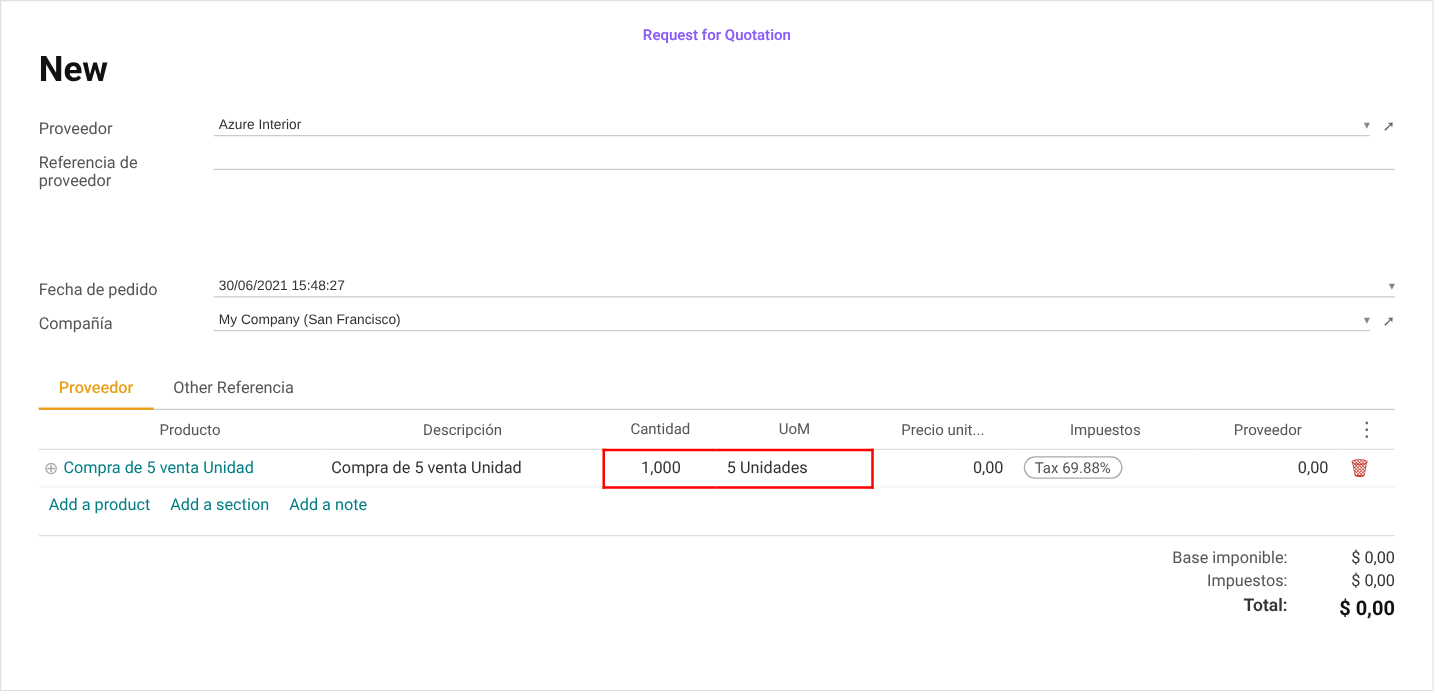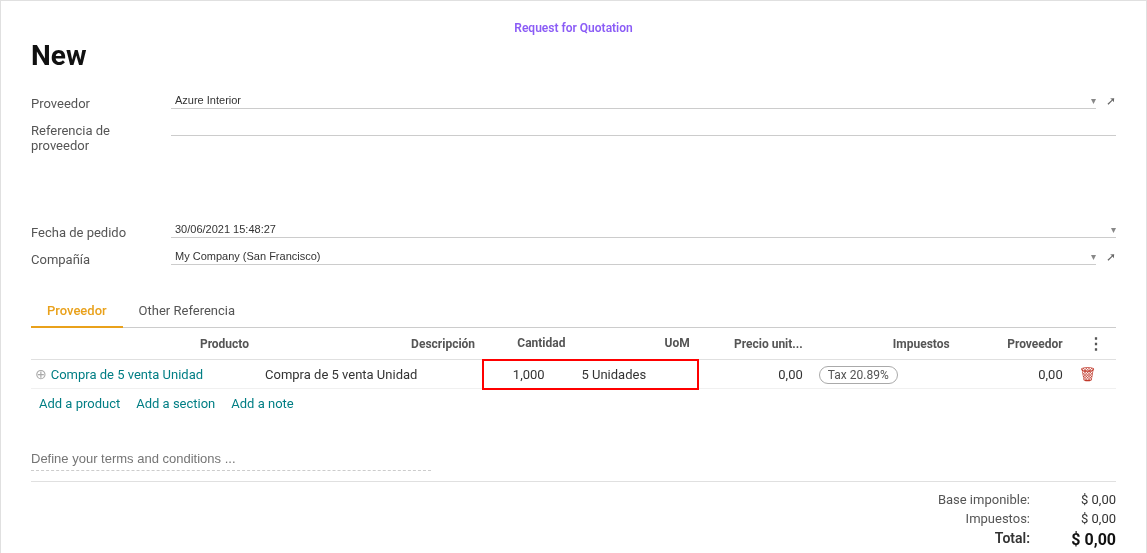--- a/index.html
+++ b/index.html
@@ -101,24 +101,24 @@
       border-bottom: 2px solid #e9a11b;
       font-weight: 500;
     }
     
     .products-table {
       width: 100%;
       border-collapse: collapse;
       margin-top: 0;
     }
     .products-table th {
-      text-align: right;
+      text-align: center;
       padding: 6px 8px;
       font-size: 12px;
-      font-weight: 700;
+      font-weight: 400;
       color: #555;
       border-bottom: 1px solid #e0e0e0;
       white-space: nowrap;
     }
     .products-table td {
       padding: 6px 8px;
       font-size: 13px;
       border-bottom: 1px solid #f0f0f0;
       vertical-align: middle;
     }
@@ -337,39 +337,36 @@
           <div class="td-drag-product">
             <span class="drag-handle">⊕</span>
             <a class="product-link">Compra de 5 venta Unidad</a>
           </div>
         </td>
         <td class="col-descripcion">Compra de 5 venta Unidad</td>
         <td class="col-cantidad td-cantidad cantidad-highlighted" style="border-top:2px solid red;border-left:2px solid red;border-bottom:2px solid red;">1,000</td>
         <td class="col-uom uom-highlighted" style="border-top:2px solid red;border-right:2px solid red;border-bottom:2px solid red;">5 Unidades</td>
         <td class="col-precio td-precio">0,00</td>
         <td class="col-impuestos">
-          <span class="tax-badge">Tax 20.89%</span>
+          <span class="tax-badge">Tax 69.88%</span>
         </td>
         <td class="col-subtotal td-subtotal">0,00</td>
         <td class="col-actions">
           <span class="delete-btn">🗑</span>
         </td>
       </tr>
     </tbody>
   </table>
 
   <div class="add-row-links">
     <a class="add-link">Add a product</a>
     <a class="add-link">Add a section</a>
     <a class="add-link">Add a note</a>
   </div>
 
-  <div class="terms-section">
-    <input type="text" class="terms-input" placeholder="Define your terms and conditions ..." style="">
-  </div>
 
   <div class="totals-section">
     <div class="total-row">
       <span class="total-label">Base imponible:</span>
       <span class="total-value">$ 0,00</span>
     </div>
     <div class="total-row">
       <span class="total-label">Impuestos:</span>
       <span class="total-value">$ 0,00</span>
     </div>

